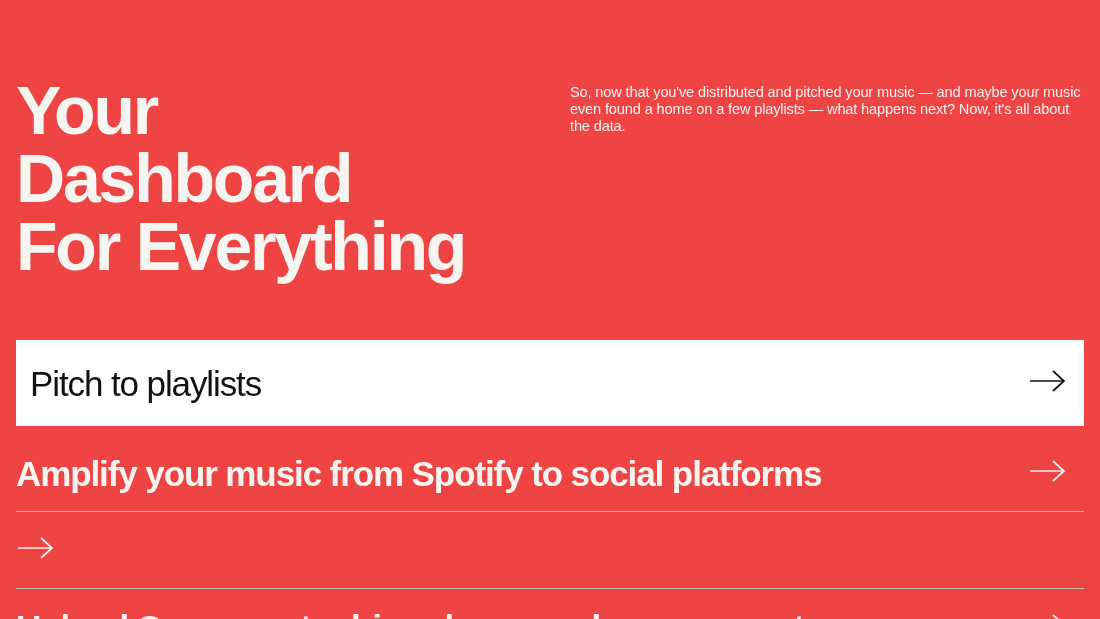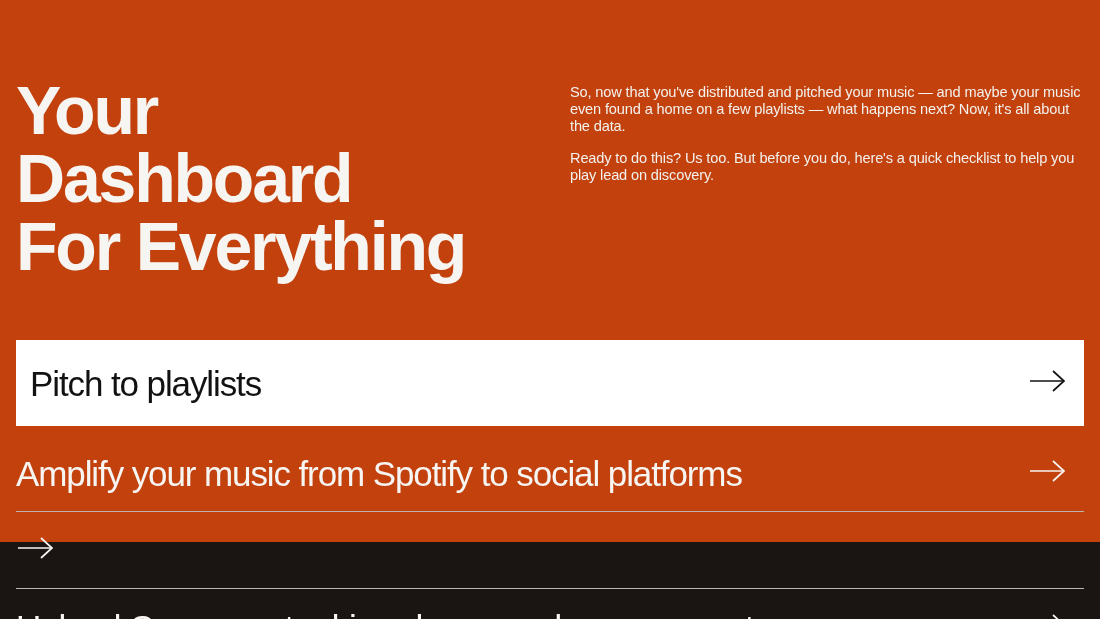--- a/index.html
+++ b/index.html
@@ -3,21 +3,21 @@
 <meta charset="utf-8">
 <style>
   * { margin:0; padding:0; box-sizing:border-box; }
   html, body {
     width:1100px; height:619px;
     overflow:hidden;
     background:#1a1512;
     font-family:"Liberation Sans", sans-serif;
     -webkit-font-smoothing:antialiased;
   }
-  .page { position:relative; width:1100px; height:542px; background:#c2410c; }
+  .page { position:relative; width:1100px; height:619px; background:#ef4444; }
 
   
   .hero { position:absolute; left:0; top:0; width:1100px; height:320px; }
 
   .headline {
     position:absolute;
     left:16px; top:76px;
     width:540px;
     color:#f7f5f2;
     font-size:68px;
@@ -49,21 +49,21 @@
     position:relative;
     display:flex;
     align-items:center;
     justify-content:space-between;
     margin:0 16px 0 16px;
     height:76px;
     padding:0 16px 0 6px;
   }
   .row .label {
     font-size:35px;
-    font-weight:400;
+    font-weight:700;
     letter-spacing:-1.1px;
     line-height:1;
     white-space:nowrap;
   }
   .row .arrow { flex:0 0 auto; display:block; }
 
   
   .row.dark { background:transparent; padding-left:0; }
   .row.dark .label { color:#f7f5f2; }
   .row.dark .arrow path,
@@ -93,21 +93,20 @@
 <div class="page">
 
   <section class="hero">
 
     <h1 class="headline">Your
 Dashboard
 For Everything</h1>
 
     <div class="intro">
       <p>So, now that you've distributed and pitched your music — and maybe your music even found a home on a few playlists — what happens next? Now, it's all about the data.</p>
-      <p>Ready to do this? Us too. But before you do, here's a quick checklist to help you play lead on discovery.</p>
     </div>
 
   </section>
 
   <section class="checklist">
 
     <div class="row active">
       <span class="label">Pitch to playlists</span>
       <span class="arrow">
         <svg width="40" height="26" viewBox="0 0 40 26" fill="none">

